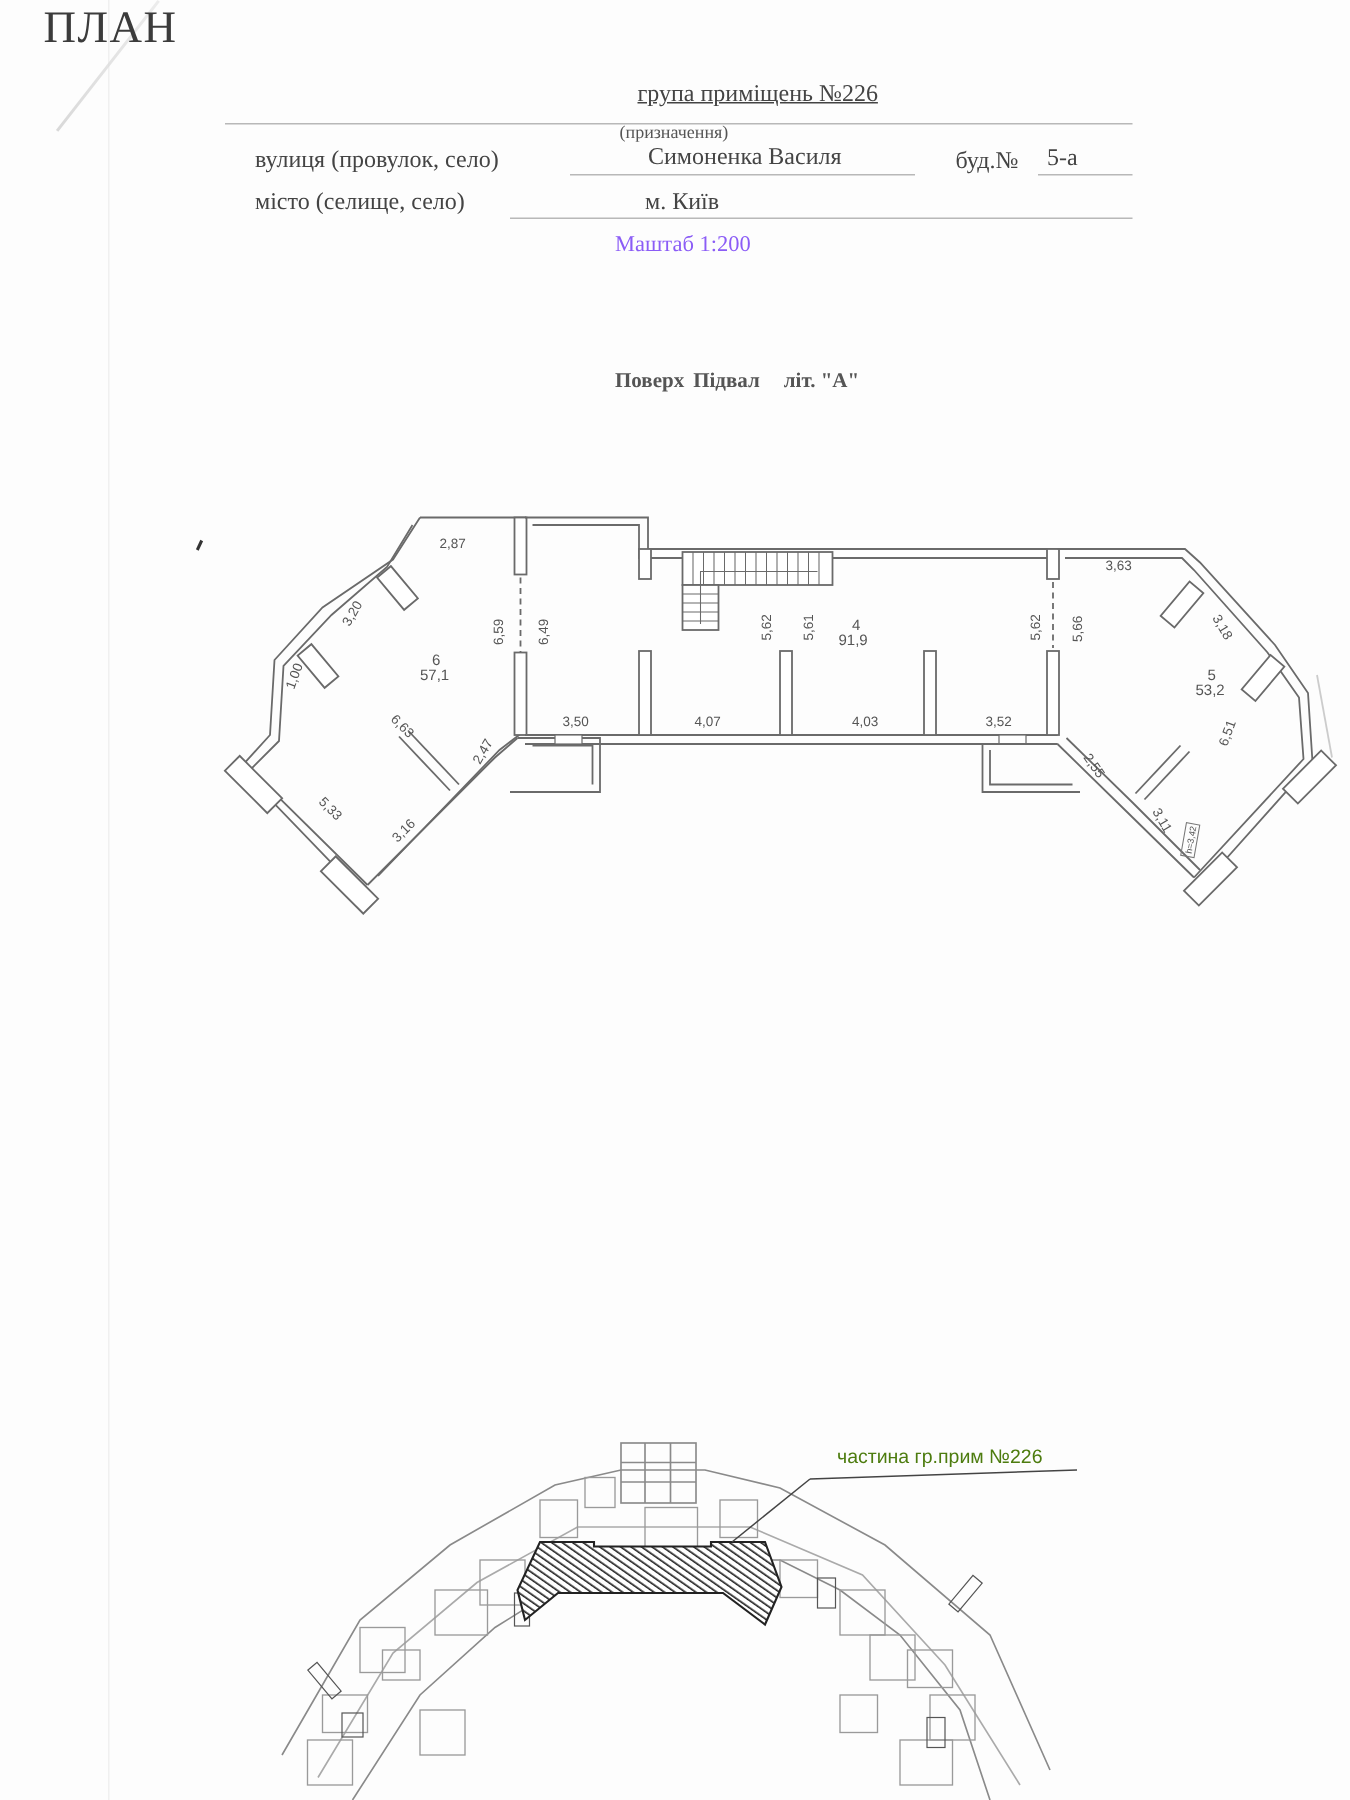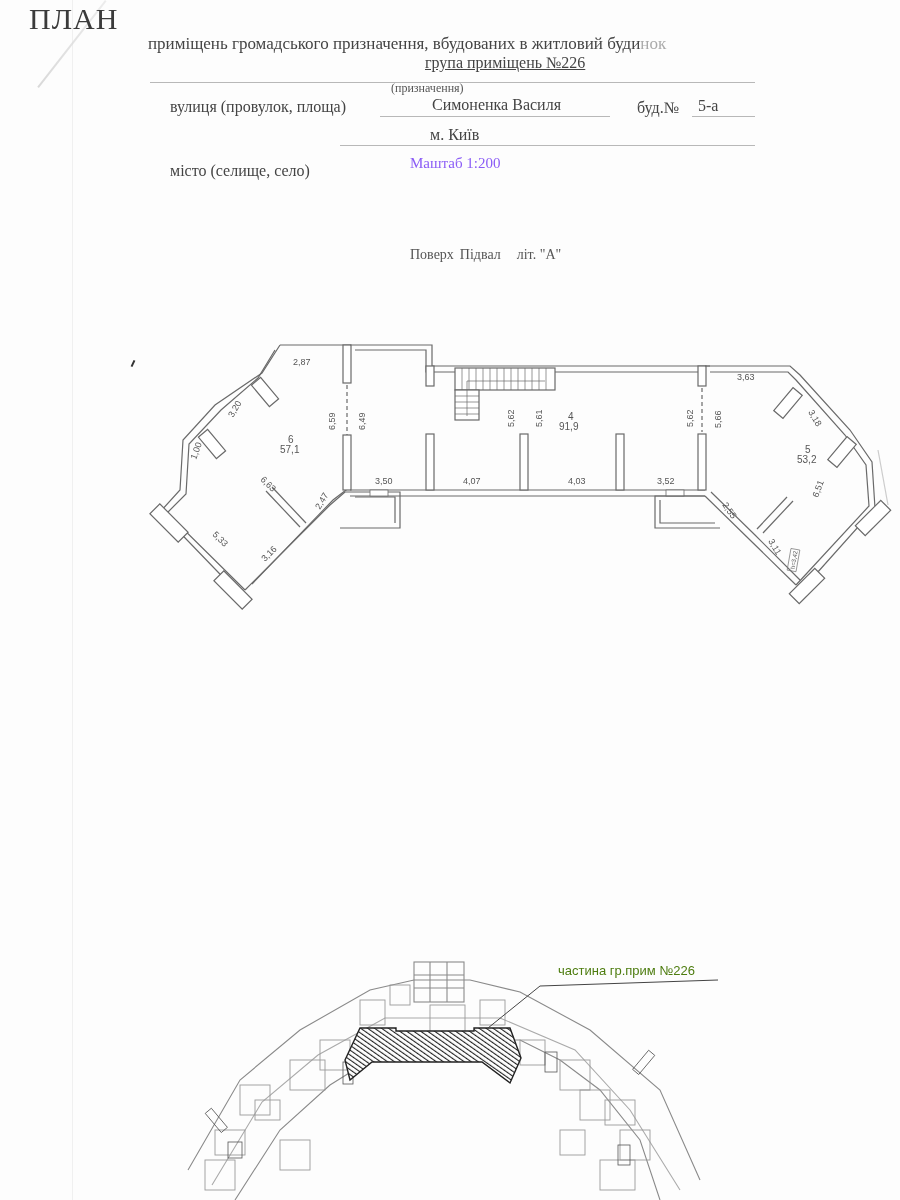--- a/index.html
+++ b/index.html
@@ -75,21 +75,21 @@
       font-size: 15px;
       color: #8b5cf6;
     }
     .floor-label {
       position: absolute;
       top: 247px; left: 410px;
       font-size: 14px;
       color: #555;
       white-space: nowrap;
     }
-    .floor-label span { margin-right: 6px; }
+    .floor-label span { margin-right: 6px; font-weight: bold; }
     svg.plan {
       position: absolute;
       left: 0; top: 0;
     }
     .dim {
       font-family: "Liberation Sans", "DejaVu Sans", sans-serif;
       font-size: 9px;
       fill: #555;
     }
     .roomnum {
@@ -113,34 +113,33 @@
     }
   </style>
 </head>
 <body>
 
 <div class="page">
   <div class="margin-line"></div>
   <div class="scan-streak"></div>
 
   <div class="title">ПЛАН</div>
-  <div class="subtitle"><span>приміщень громадського призначення, вбудованих в житловий буди</span><span class="fade">нок</span></div>
 
   <div class="line-field" style="left:150px; top:82px; width:605px;"></div>
   <div class="field-text" style="left:425px; top:54px;text-decoration:underline;">група приміщень №226</div>
-  <div class="small-note" style="left:391px; top:81px;">(призначення)</div>
-
-  <div class="field-text" style="left:170px; top:98px;">вулиця (провулок, площа)</div>
+  <div class="small-note" style="left:413px; top:81px;">(призначення)</div>
+
+  <div class="field-text" style="left:170px; top:98px;">вулиця (провулок, село)</div>
   <div class="line-field" style="left:380px; top:116px; width:230px;"></div>
   <div class="field-text" style="left:432px; top:96px;">Симоненка Василя</div>
   <div class="field-text" style="left:637px; top:99px;text-align:right;">буд.№</div>
   <div class="line-field" style="left:692px; top:116px; width:63px;"></div>
   <div class="field-text" style="left:698px; top:97px;">5-а</div>
 
-  <div class="field-text" style="left:170px; top:126px;margin-top:36px;">місто (селище, село)</div>
+  <div class="field-text" style="left:170px; top:126px;">місто (селище, село)</div>
   <div class="line-field" style="left:340px; top:145px; width:415px;"></div>
   <div class="field-text" style="left:430px; top:126px;">м. Київ</div>
 
   <div class="scale">Маштаб 1:200</div>
 
   <div class="floor-label">
     <span>Поверх</span><span style="margin-right:16px">Підвал</span><span>літ. "А"</span>
   </div>
 
   <div class="speck" style="left:132px; top:360px;"></div>

